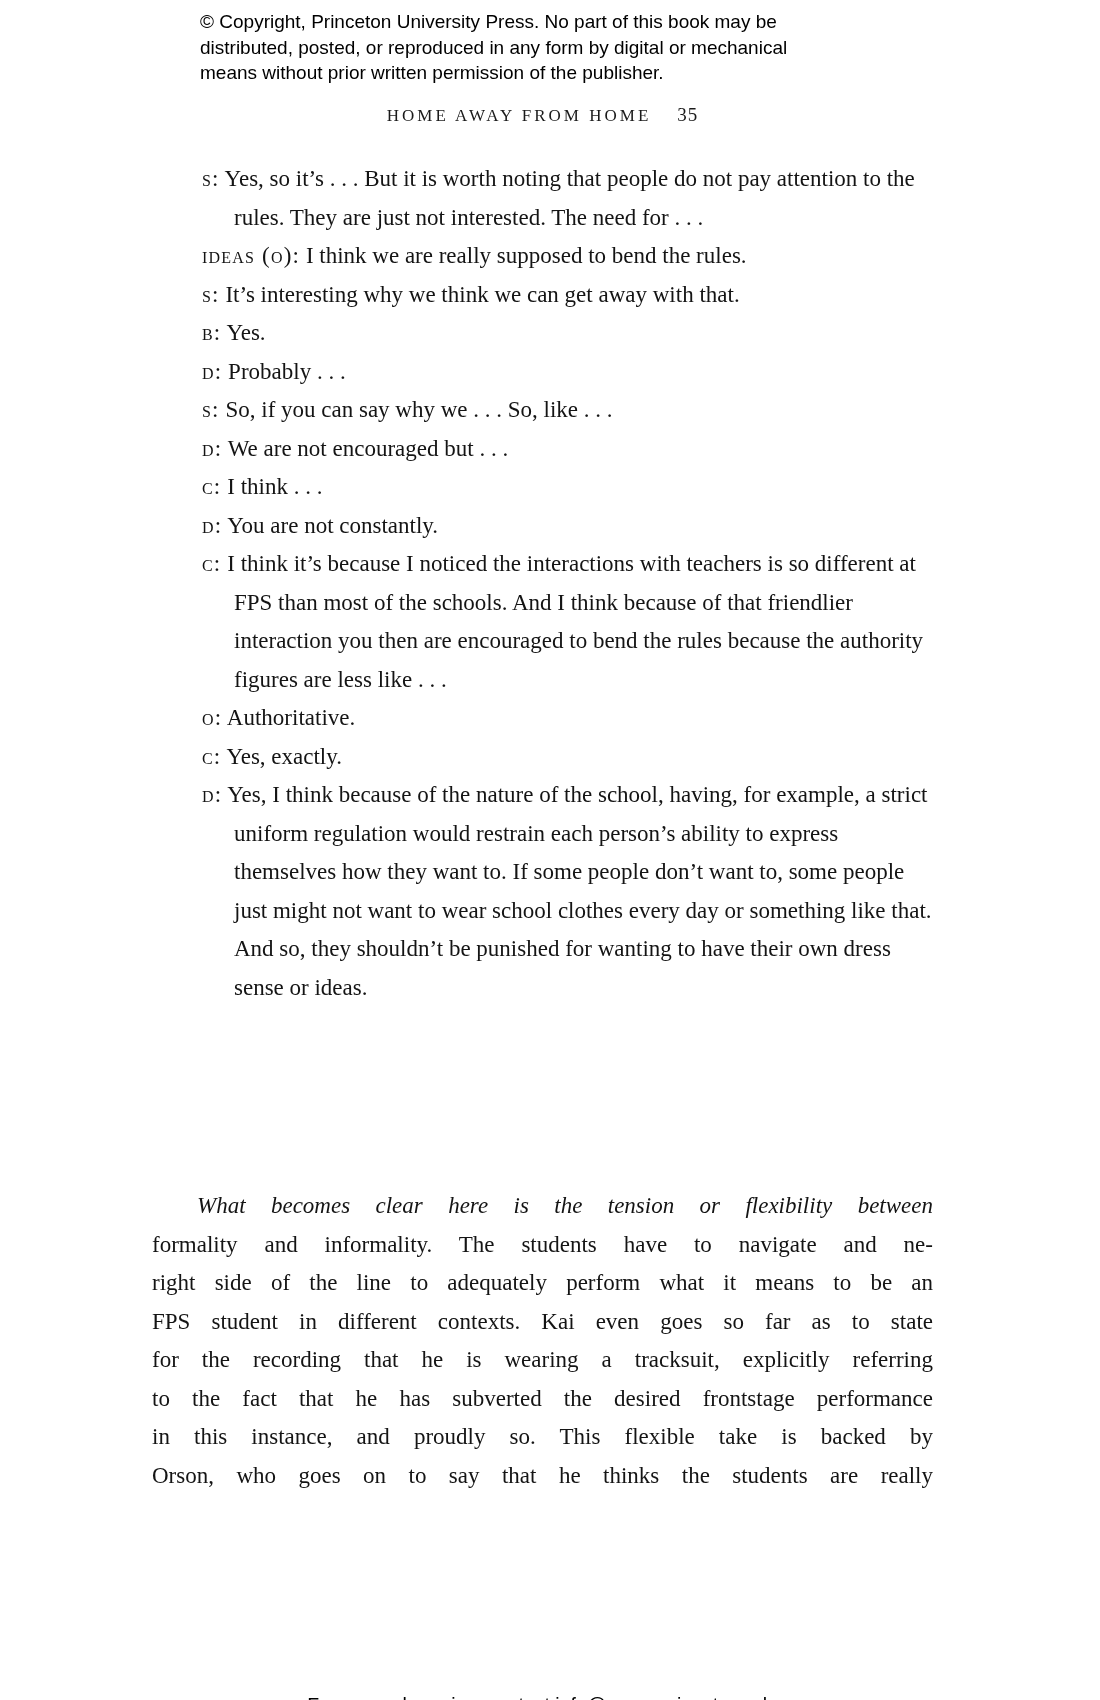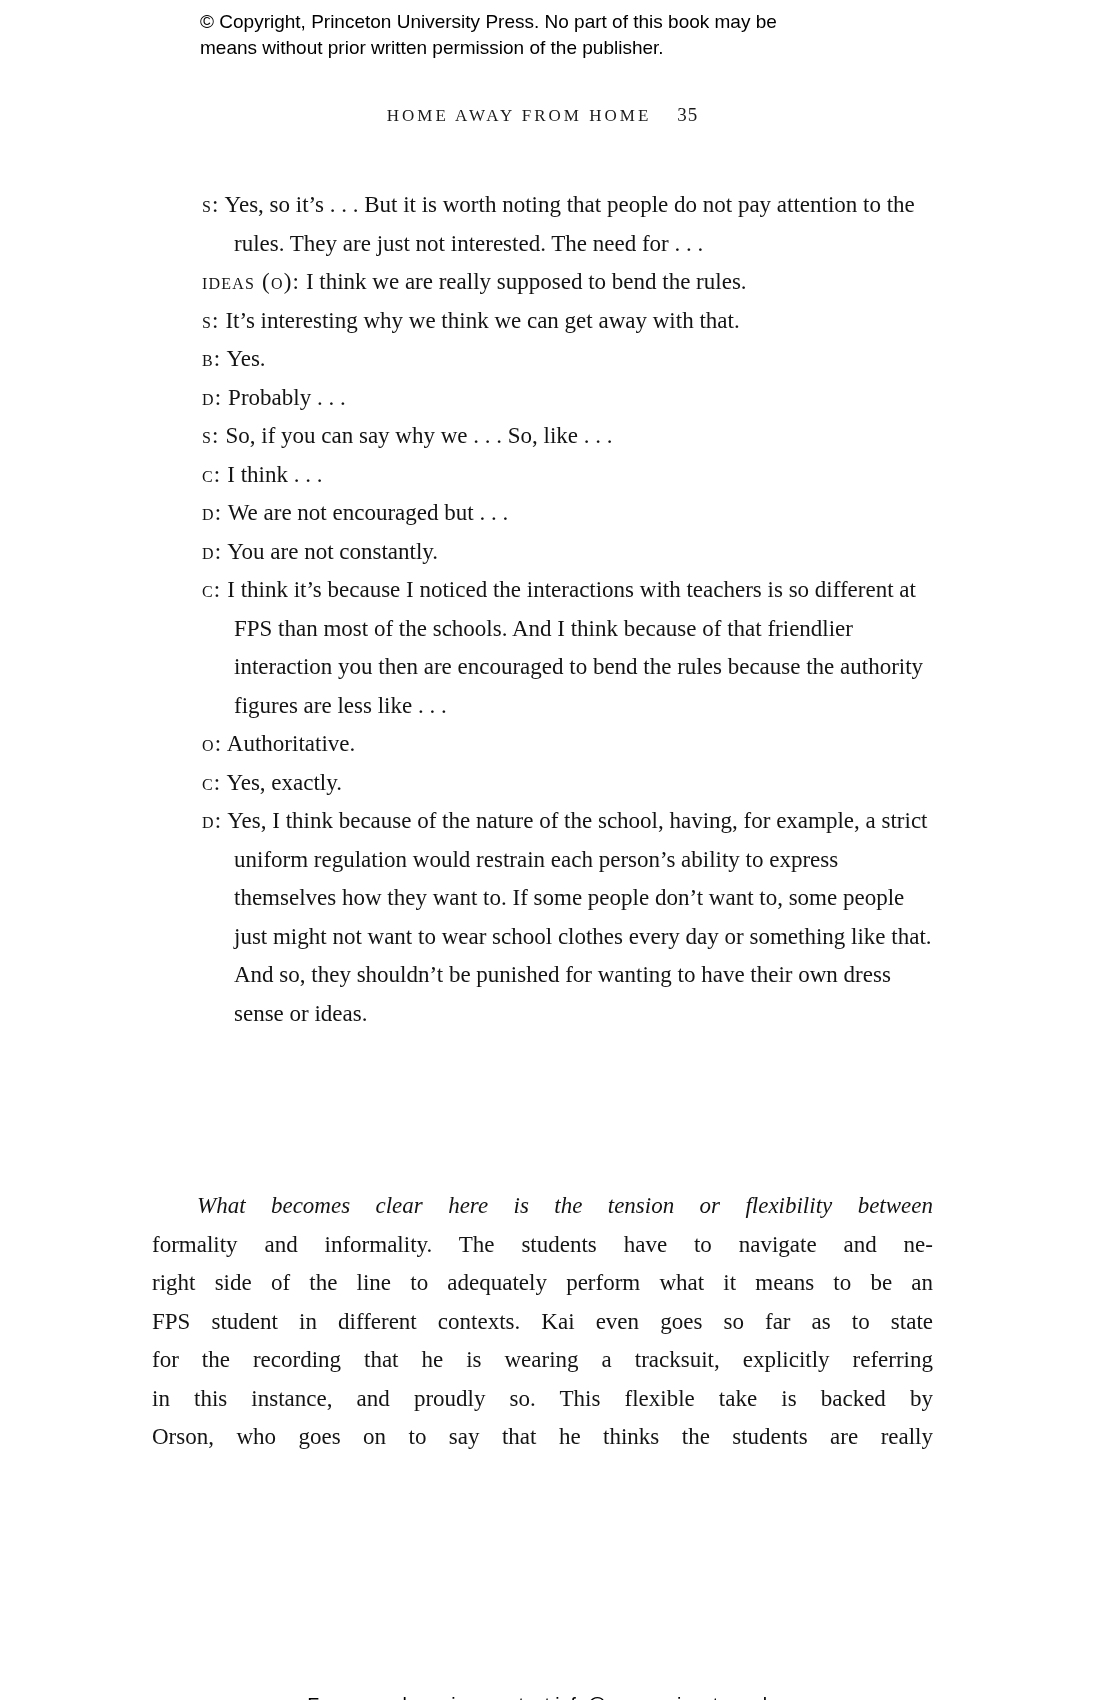--- a/index.html
+++ b/index.html
@@ -38,21 +38,21 @@
     letter-spacing: 3px;
   }
   .rh-num {
     font-size: 19px;
     margin-left: 26px;
     letter-spacing: 1px;
   }
 
   .dialogue {
     position: absolute;
-    top: 186px;
+    top: 160px;
     left: 202px;
     width: 738px;
     font-size: 23px;
     line-height: 38.5px;
     color: #141414;
   }
   .dialogue-entry {
     padding-left: 32px;
     text-indent: -32px;
   }
@@ -92,20 +92,21 @@
 </style>
 </head>
 <body>
 
 <div>
 
   <div class="copyright">
 
       <div>© Copyright, Princeton University Press. No part of this book may be</div>
 
+      <div>distributed, posted, or reproduced in any form by digital or mechanical</div>
 
       <div>means without prior written permission of the publisher.</div>
     </div>
 
   <div class="running-head">
     <span class="rh-title">HOME AWAY FROM HOME</span><span class="rh-num">35</span>
   </div>
 
   <div class="dialogue">
 
@@ -114,23 +115,23 @@
       <div class="dialogue-entry"><span class="speaker">ideas (o):</span> <span>I think we are really supposed to bend the rules.</span></div>
 
       <div class="dialogue-entry"><span class="speaker">s:</span> <span>It’s interesting why we think we can get away with that.</span></div>
 
       <div class="dialogue-entry"><span class="speaker">b:</span> <span>Yes.</span></div>
 
       <div class="dialogue-entry"><span class="speaker">d:</span> <span>Probably . . .</span></div>
 
       <div class="dialogue-entry"><span class="speaker">s:</span> <span>So, if you can say why we . . . So, like . . .</span></div>
 
+      <div class="dialogue-entry"><span class="speaker">d:</span> <span>We are not encouraged but . . .</span></div>
+
       <div class="dialogue-entry"><span class="speaker">c:</span> <span>I think . . .</span></div>
-
-      <div class="dialogue-entry"><span class="speaker">d:</span> <span>We are not encouraged but . . .</span></div>
 
       <div class="dialogue-entry"><span class="speaker">d:</span> <span>You are not constantly.</span></div>
 
       <div class="dialogue-entry"><span class="speaker">c:</span> <span>I think it’s because I noticed the interactions with teachers is so different at FPS than most of the schools. And I think because of that friendlier interaction you then are encouraged to bend the rules because the authority figures are less like . . .</span></div>
 
       <div class="dialogue-entry"><span class="speaker">o:</span> <span>Authoritative.</span></div>
 
       <div class="dialogue-entry"><span class="speaker">c:</span> <span>Yes, exactly.</span></div>
 
       <div class="dialogue-entry"><span class="speaker">d:</span> <span>Yes, I think because of the nature of the school, having, for example, a strict uniform regulation would restrain each person’s ability to express themselves how they want to. If some people don’t want to, some people just might not want to wear school clothes every day or something like that. And so, they shouldn’t be punished for wanting to have their own dress sense or ideas.</span></div>
@@ -142,20 +143,21 @@
 
       <div class="para-line">formality and informality. The students have to navigate and ne-</div>
 
 
       <div class="para-line">right side of the line to adequately perform what it means to be an</div>
 
       <div class="para-line">FPS student in different contexts. Kai even goes so far as to state</div>
 
       <div class="para-line">for the recording that he is wearing a tracksuit, explicitly referring</div>
 
+      <div class="para-line">to the fact that he has subverted the desired frontstage performance</div>
 
       <div class="para-line">in this instance, and proudly so. This flexible take is backed by</div>
 
       <div class="para-line">Orson, who goes on to say that he thinks the students are really</div>
     </div>
 
   <div class="footer">For general queries, contact info@press.princeton.edu</div>
 
 </div>
 

